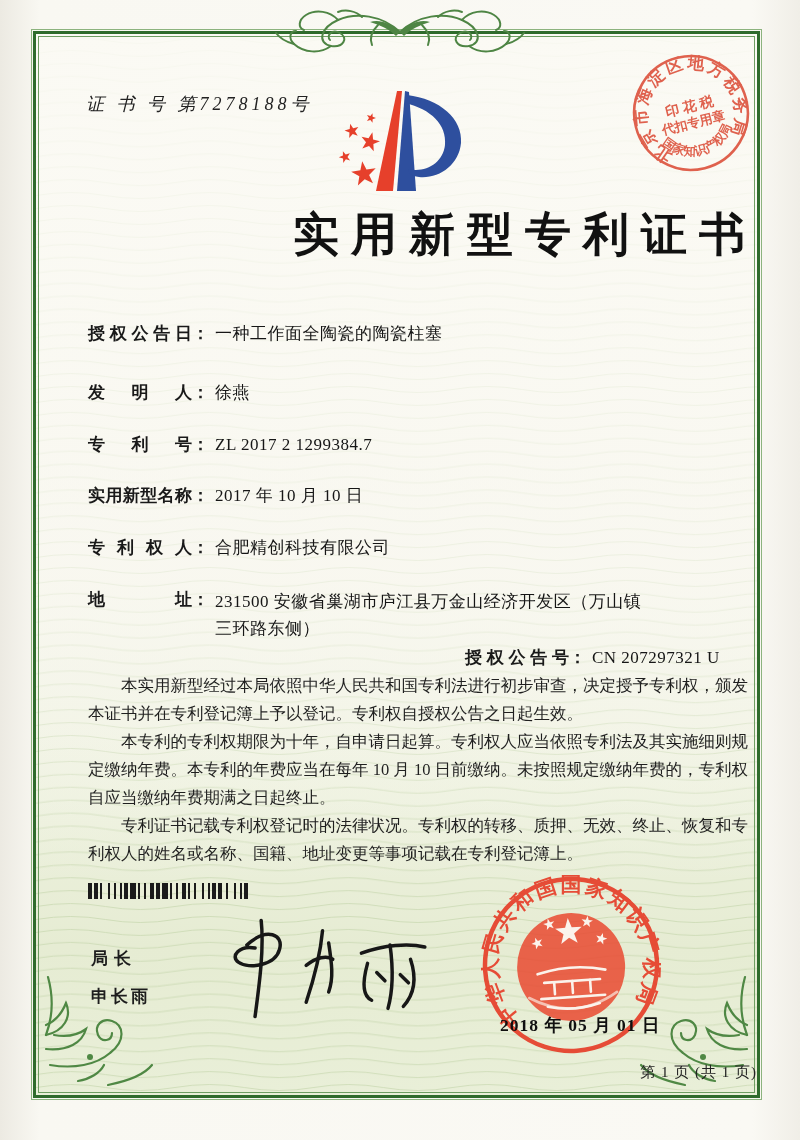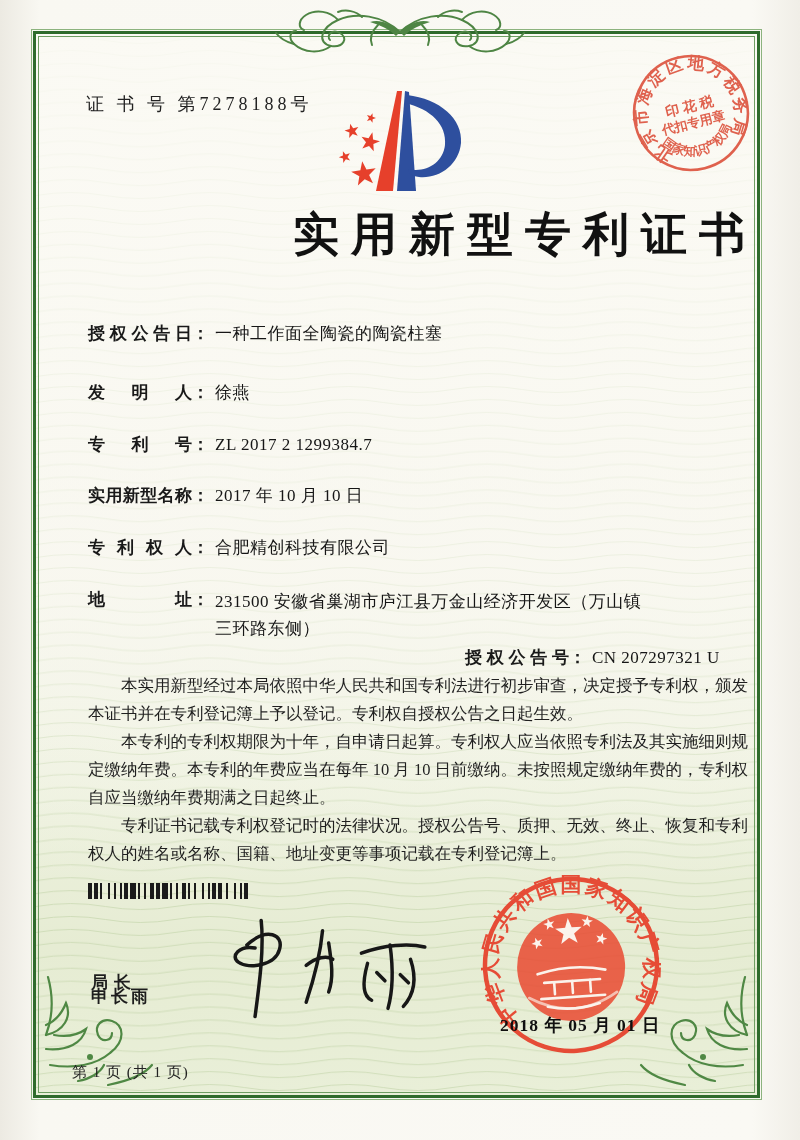--- a/index.html
+++ b/index.html
@@ -10,48 +10,48 @@
   }
   .frame{position:absolute;left:33px;top:31px;width:727px;height:1067px;
     border:3px solid #2f6b2c;outline:1px solid #8cb37e;outline-offset:1px;box-sizing:border-box;}
   .frame-inner{position:absolute;inset:2px;border:1px solid #6f9e62;pointer-events:none;z-index:1;}
   .guilloche{position:absolute;inset:0;width:100%;height:100%;z-index:0;}
   .top-flourish{position:absolute;left:260px;top:5px;width:280px;height:52px;z-index:3;}
   .corner{position:absolute;bottom:2px;width:120px;height:120px;z-index:1;}
   .corner.bl{left:2px;}
   .corner.br{right:2px;}
 
-  .cert-no{position:absolute;left:50px;top:58px;font-size:18px;letter-spacing:4px;color:#222;z-index:2;}
+  .cert-no{position:absolute;left:50px;top:58px;font-size:18px;letter-spacing:4px;color:#222;z-index:2;font-style:italic;}
   .logo{position:absolute;left:300px;top:54px;width:135px;height:112px;z-index:2;}
   .tax-stamp{position:absolute;left:593px;top:17px;width:124px;height:124px;z-index:4;opacity:.92;}
   .title{position:absolute;left:0;right:0;top:170px;text-align:right;font-size:46px;font-weight:700;
     letter-spacing:12px;color:#111;z-index:2;}
 
   .field-row{position:absolute;left:52px;font-size:17px;z-index:2;white-space:nowrap;}
   .lab{display:inline-block;width:104px;text-align:justify;text-align-last:justify;font-weight:600;color:#191919;vertical-align:top;}
   .colon{font-weight:600;margin-right:6px;}
   .val{font-weight:500;color:#161616;letter-spacing:.5px;}
   .addr-lines{display:inline-block;vertical-align:top;white-space:normal;width:470px;line-height:27px;}
   .grant-right{position:absolute;left:377px;top:0;margin-top:6px;}
 
   .paragraphs{position:absolute;left:52px;top:638px;width:660px;z-index:2;}
   .paragraphs p{margin:0;font-size:16.5px;line-height:28px;text-indent:33px;color:#1f1f1f;text-align:justify;}
 
   .barcode{position:absolute;left:52px;top:849px;width:214px;height:16px;z-index:2;font-size:0;overflow:hidden;white-space:nowrap;}
   .barcode i{display:inline-block;height:16px;}
   .barcode i.b{background:#1b1b1b;}
 
-  .sig-title{position:absolute;left:55px;top:937px;font-size:17px;letter-spacing:6px;font-weight:600;z-index:2;}
+  .sig-title{position:absolute;left:55px;top:913px;font-size:17px;letter-spacing:6px;font-weight:600;z-index:2;}
   .sig-name{position:absolute;left:55px;top:951px;font-size:17px;letter-spacing:3px;font-weight:600;z-index:2;}
   .signature{position:absolute;left:172px;top:880px;width:225px;height:108px;z-index:3;}
 
   .office-seal{position:absolute;left:445px;top:841px;width:180px;height:180px;z-index:4;opacity:.93;}
   .seal-date{position:absolute;left:464px;top:979px;font-size:17.5px;font-weight:600;letter-spacing:1px;color:#101010;z-index:5;}
 
-  .footer{position:absolute;left:16px;right:0;top:1029px;text-align:left;font-size:15px;color:#222;z-index:2;letter-spacing:1px;padding-left:20px;}
+  .footer{position:absolute;left:16px;right:0;top:1029px;text-align:right;font-size:15px;color:#222;z-index:2;letter-spacing:1px;padding-left:20px;}
 </style>
 </head>
 <body>
 
 <div class="paper">
 
   <svg class="top-flourish" viewBox="0 0 280 52">
     <g fill="none" stroke="#4e8544" stroke-width="2" stroke-linecap="round">
       <g id="flL">
         <path d="M140,27 C122,10 96,7 78,15 C60,23 57,38 71,41 C83,43 89,33 80,28 C72,24 66,30 70,35"></path>
@@ -179,21 +179,21 @@
     </div>
     <div class="field-row" style="top:606px;width:660px">
       <span class="grant-right">
         <span class="lab">授权公告号</span><span class="colon">：</span><span class="val">CN 207297321 U</span>
       </span>
     </div>
 
     <div class="paragraphs">
       <p>本实用新型经过本局依照中华人民共和国专利法进行初步审查，决定授予专利权，颁发本证书并在专利登记簿上予以登记。专利权自授权公告之日起生效。</p>
       <p>本专利的专利权期限为十年，自申请日起算。专利权人应当依照专利法及其实施细则规定缴纳年费。本专利的年费应当在每年 10 月 10 日前缴纳。未按照规定缴纳年费的，专利权自应当缴纳年费期满之日起终止。</p>
-      <p>专利证书记载专利权登记时的法律状况。授权公告号、质押、无效、终止、恢复和专利权人的姓名或名称、国籍、地址变更等事项记载在专利登记簿上。</p>
+      <p>专利证书记载专利权登记时的法律状况。专利权的转移、质押、无效、终止、恢复和专利权人的姓名或名称、国籍、地址变更等事项记载在专利登记簿上。</p>
     </div>
 
     <div class="barcode" id="barcode"><i class="b" style="width: 4px;"></i><i style="width: 2px;"></i><i class="b" style="width: 4px;"></i><i style="width: 2px;"></i><i class="b" style="width: 2px;"></i><i style="width: 6px;"></i><i class="b" style="width: 2px;"></i><i style="width: 4px;"></i><i class="b" style="width: 2px;"></i><i style="width: 4px;"></i><i class="b" style="width: 2px;"></i><i style="width: 2px;"></i><i class="b" style="width: 4px;"></i><i style="width: 2px;"></i><i class="b" style="width: 6px;"></i><i style="width: 2px;"></i><i class="b" style="width: 2px;"></i><i style="width: 4px;"></i><i class="b" style="width: 2px;"></i><i style="width: 4px;"></i><i class="b" style="width: 4px;"></i><i style="width: 2px;"></i><i class="b" style="width: 4px;"></i><i style="width: 2px;"></i><i class="b" style="width: 6px;"></i><i style="width: 2px;"></i><i class="b" style="width: 2px;"></i><i style="width: 4px;"></i><i class="b" style="width: 2px;"></i><i style="width: 4px;"></i><i class="b" style="width: 4px;"></i><i style="width: 2px;"></i><i class="b" style="width: 2px;"></i><i style="width: 4px;"></i><i class="b" style="width: 2px;"></i><i style="width: 6px;"></i><i class="b" style="width: 2px;"></i><i style="width: 4px;"></i><i class="b" style="width: 2px;"></i><i style="width: 2px;"></i><i class="b" style="width: 4px;"></i><i style="width: 2px;"></i><i class="b" style="width: 4px;"></i><i style="width: 4px;"></i><i class="b" style="width: 2px;"></i><i style="width: 6px;"></i><i class="b" style="width: 2px;"></i><i style="width: 4px;"></i><i class="b" style="width: 2px;"></i><i style="width: 2px;"></i><i class="b" style="width: 4px;"></i><i style="width: 2px;"></i></div>
 
     <div class="sig-title">局长</div>
     <div class="sig-name">申长雨</div>
 
     <svg class="signature" viewBox="0 0 220 105">
       <g fill="none" stroke="#171717" stroke-width="3.4" stroke-linecap="round" stroke-linejoin="round">
         <path d="M38,30 C58,12 74,20 70,34 C66,50 40,54 30,47 C21,41 31,30 46,33"></path>

